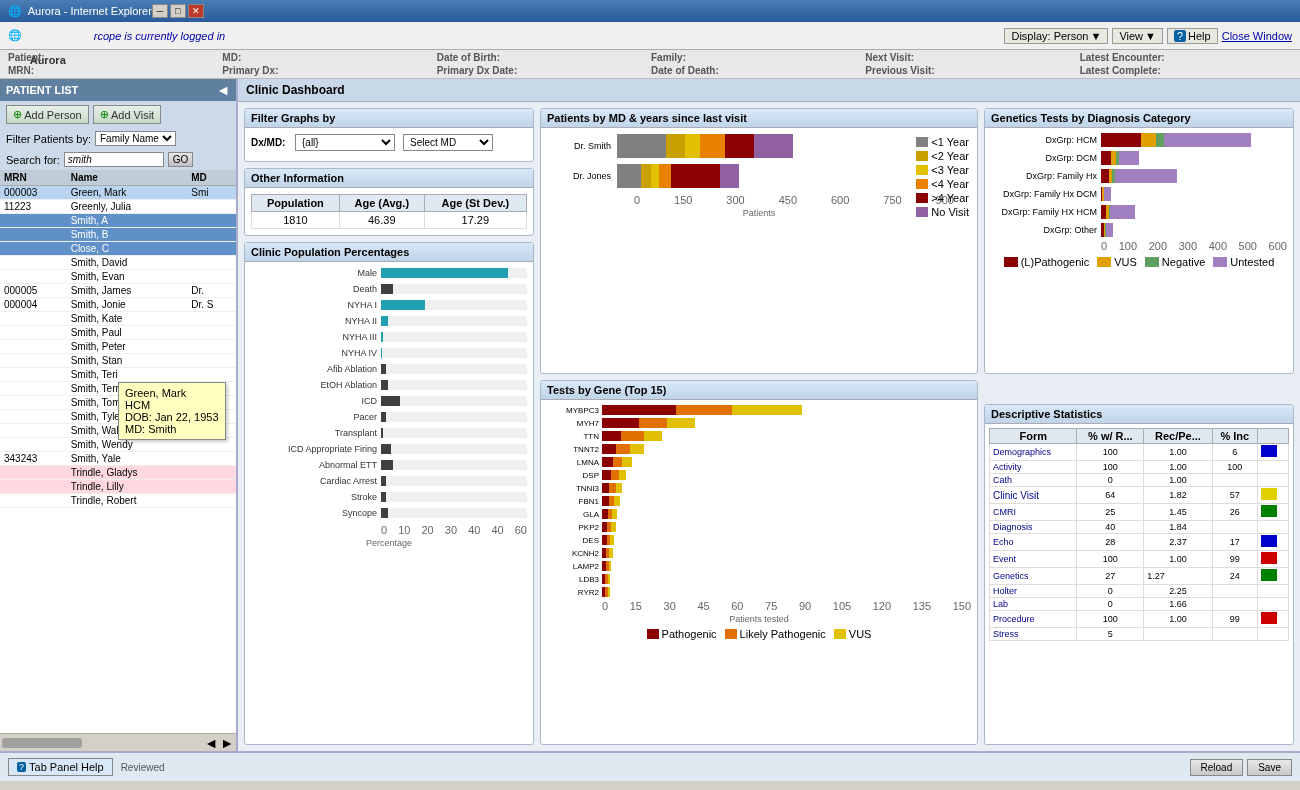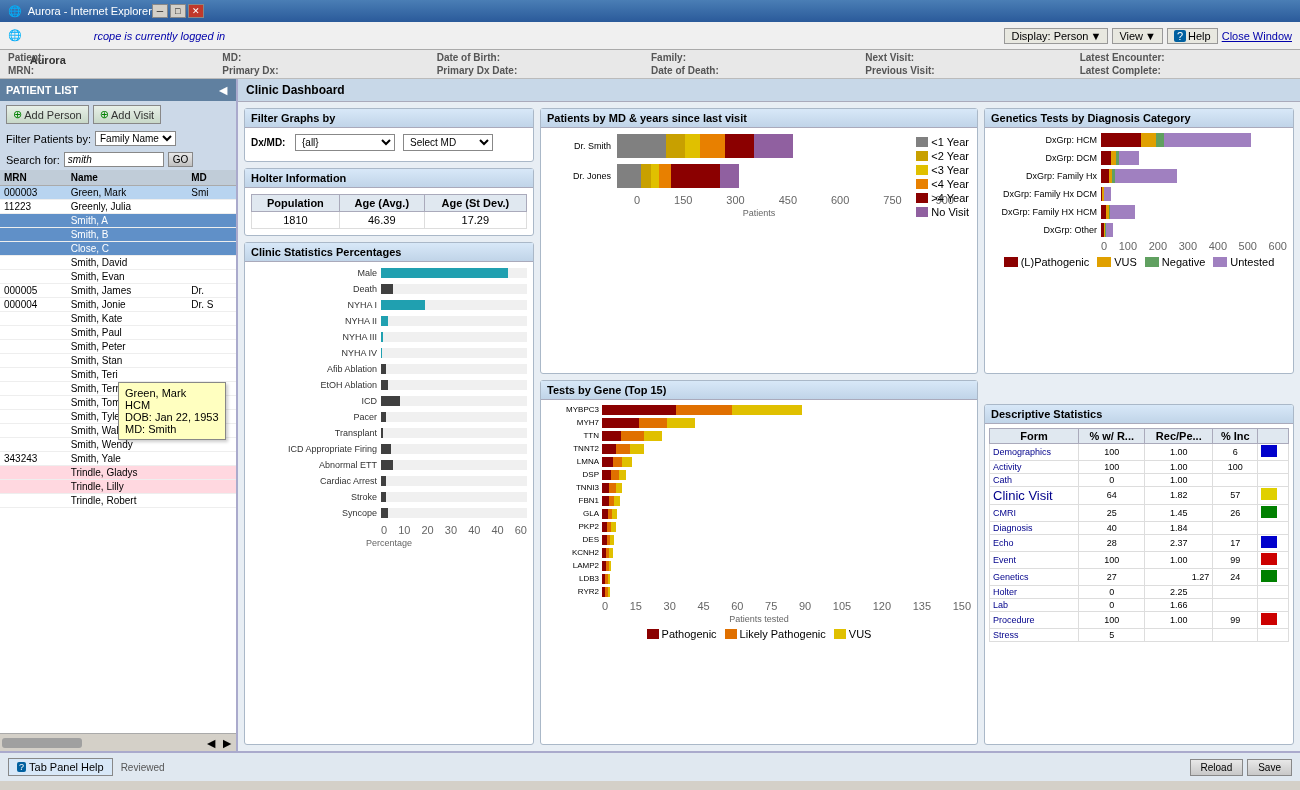--- a/index.html
+++ b/index.html
@@ -574,21 +574,21 @@
                 <option>{all}</option>
               </select>
               <select class="filter-select" style="width:90px;margin-left:4px;">
                 <option>Select MD</option>
               </select>
             </div>
           </div>
         </div>
 
         <div class="panel">
-          <div class="panel-header">Holter Information</div>
+          <div class="panel-header">Other Information</div>
           <div class="panel-body">
             <table class="clinic-info-table">
               <thead>
                 <tr>
                   <th>Population</th>
                   <th>Age (Avg.)</th>
                   <th>Age (St Dev.)</th>
                 </tr>
               </thead>
               <tbody>
@@ -596,21 +596,21 @@
                   <td>1810</td>
                   <td>46.39</td>
                   <td>17.29</td>
                 </tr>
               </tbody>
             </table>
           </div>
         </div>
 
         <div class="panel" style="flex:1;">
-          <div class="panel-header">Clinic Statistics Percentages</div>
+          <div class="panel-header">Clinic Population Percentages</div>
           <div class="panel-body" style="padding:4px 6px;">
             <div id="pop-chart">
                 <div class="bar-row">
                   <div class="bar-label">Male</div>
                   <div class="bar-container">
                     <div class="bar-fill" style="width:86.66666666666667%;background:#20a0b0;"></div>
                   </div>
                 </div>
                 <div class="bar-row">
                   <div class="bar-label">Death</div>
@@ -1057,21 +1057,21 @@
     <td></td>
                 </tr>
                 <tr>
                   <td style="color:#00008b;font-size:9px;">Cath</td>
     <td style="text-align:center;font-size:9px;">0</td>
     <td style="text-align:center;font-size:9px;">1.00</td>
     <td style="text-align:center;font-size:9px;"></td>
     <td></td>
                 </tr>
                 <tr>
-                  <td style="color:#00008b;font-size:13px;">Clinic Visit</td>
+                  <td style="color:#00008b;font-size:10px;">Clinic Visit</td>
     <td style="text-align:center;font-size:9px;">64</td>
     <td style="text-align:center;font-size:9px;">1.82</td>
     <td style="text-align:center;font-size:9px;">57</td>
     <td><div class="stats-color-box" style="background:#e0d000;"></div></td>
                 </tr>
                 <tr>
                   <td style="color:#00008b;font-size:9px;">CMRI</td>
     <td style="text-align:center;font-size:9px;">25</td>
     <td style="text-align:center;font-size:9px;">1.45</td>
     <td style="text-align:center;font-size:9px;">26</td>
@@ -1094,21 +1094,21 @@
                 <tr>
                   <td style="color:#00008b;font-size:9px;">Event</td>
     <td style="text-align:center;font-size:9px;">100</td>
     <td style="text-align:center;font-size:9px;">1.00</td>
     <td style="text-align:center;font-size:9px;">99</td>
     <td><div class="stats-color-box" style="background:#cc0000;"></div></td>
                 </tr>
                 <tr>
                   <td style="color:#00008b;font-size:9px;">Genetics</td>
     <td style="text-align:center;font-size:9px;">27</td>
-    <td style="text-align:right;font-size:9px;">1.27</td>
+    <td style="text-align:left;font-size:9px;">1.27</td>
     <td style="text-align:center;font-size:9px;">24</td>
     <td><div class="stats-color-box" style="background:#008000;"></div></td>
                 </tr>
                 <tr>
                   <td style="color:#00008b;font-size:9px;">Holter</td>
     <td style="text-align:center;font-size:9px;">0</td>
     <td style="text-align:center;font-size:9px;">2.25</td>
     <td style="text-align:center;font-size:9px;"></td>
     <td></td>
                 </tr>

